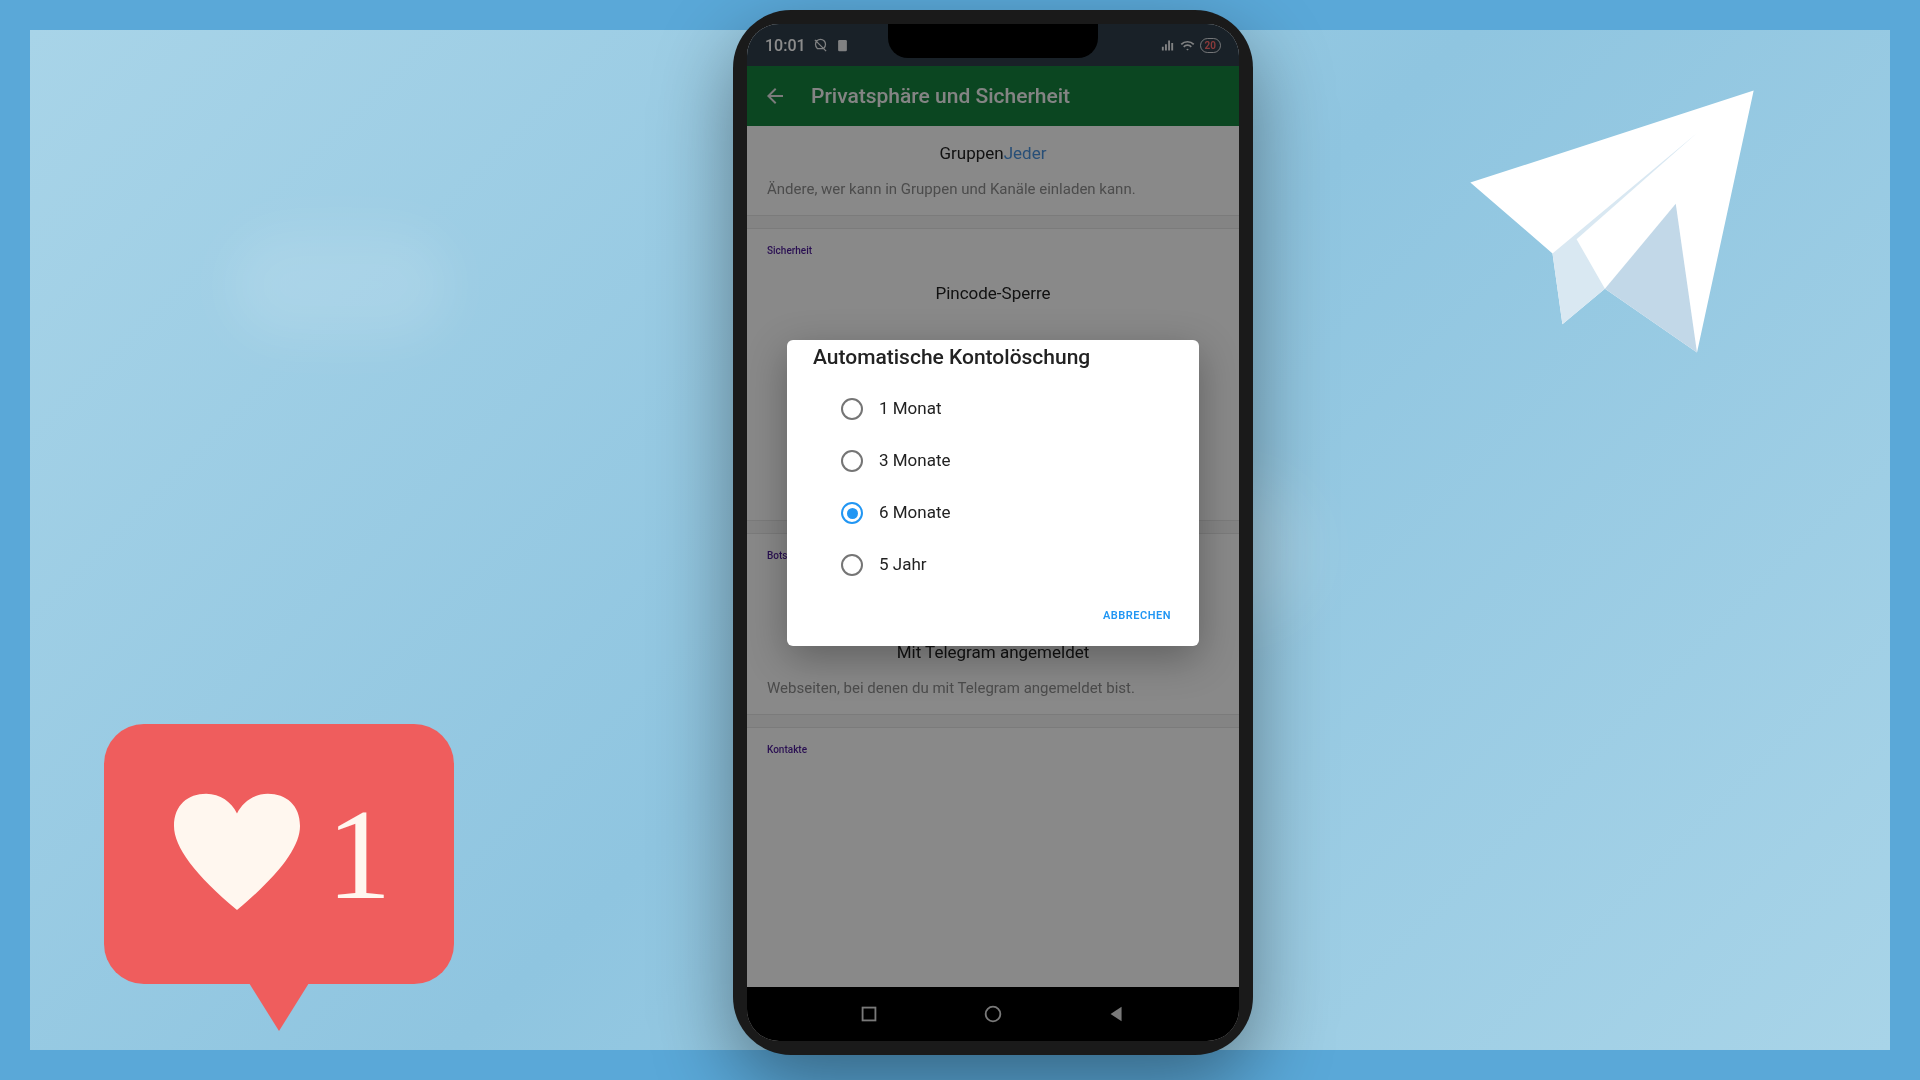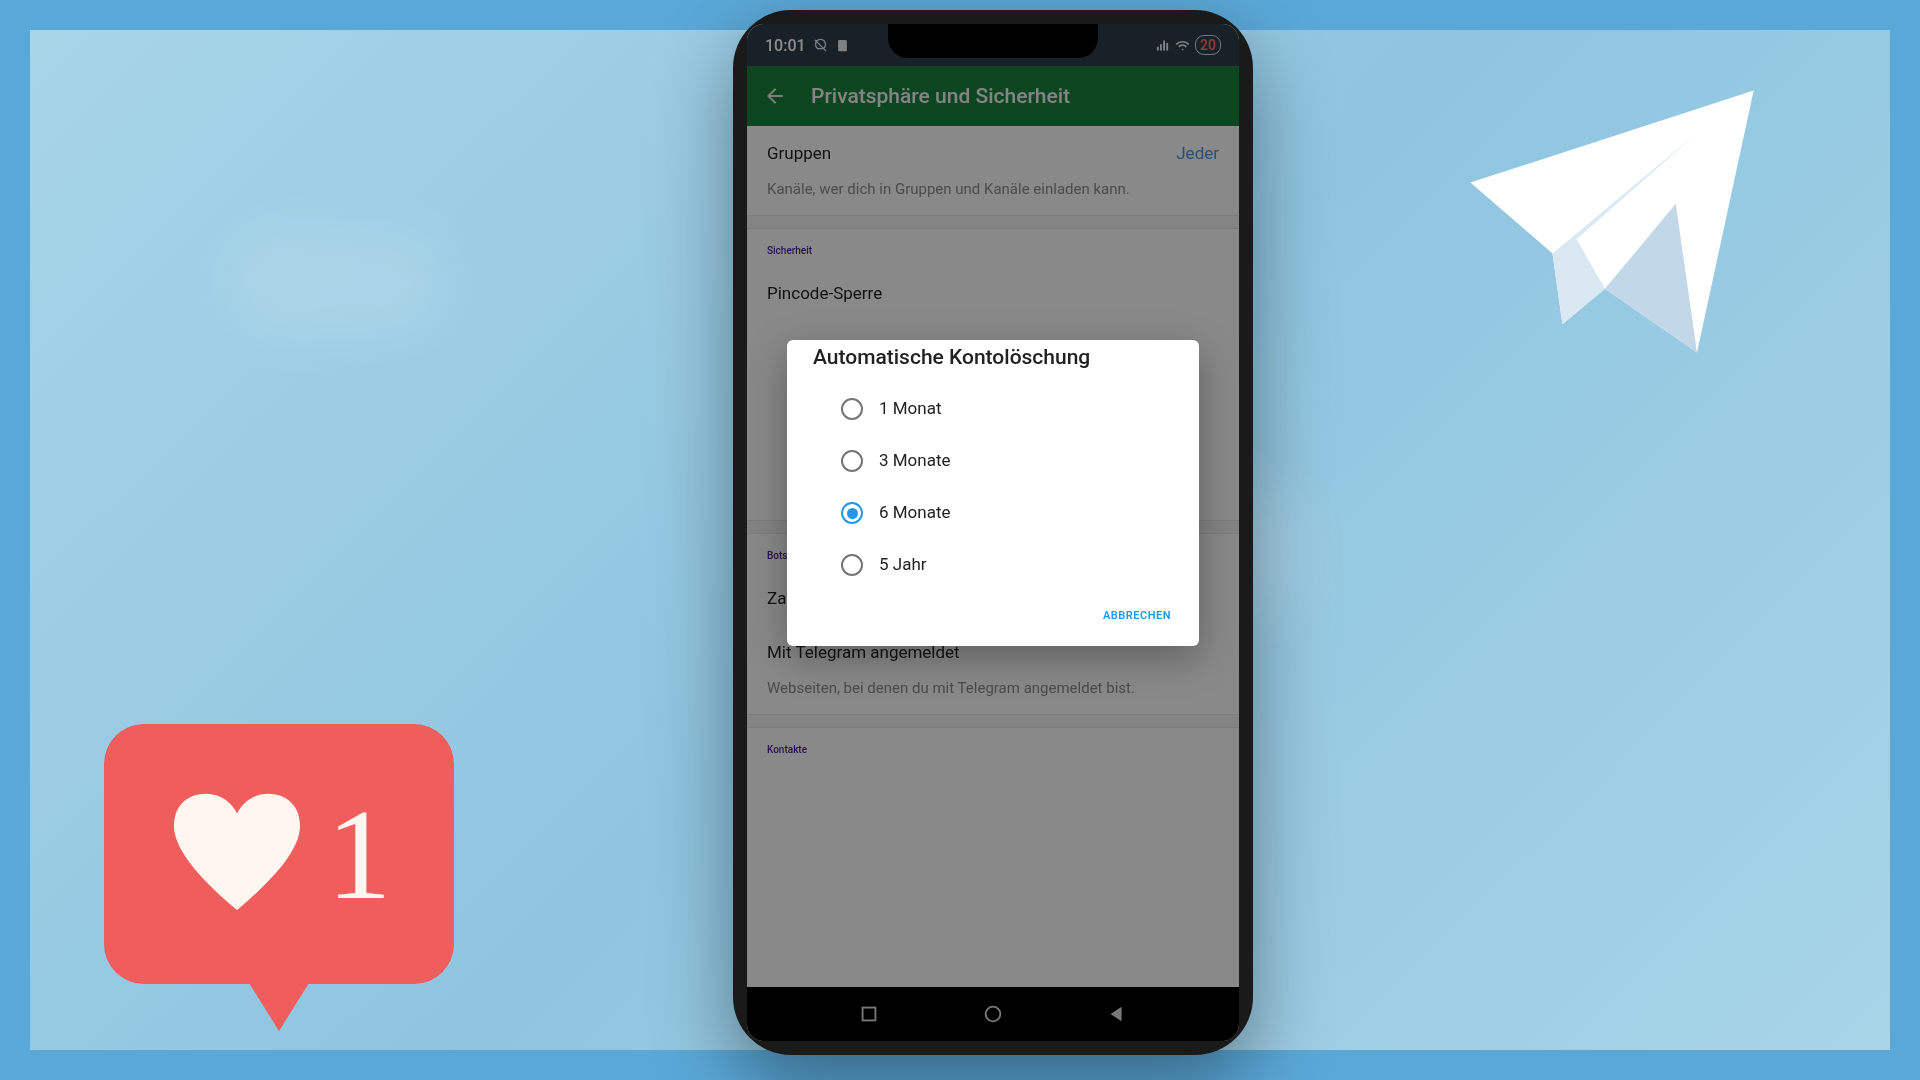--- a/index.html
+++ b/index.html
@@ -4,39 +4,39 @@
 <style>
 * { margin: 0; padding: 0; box-sizing: border-box; font-family: -apple-system, BlinkMacSystemFont, 'Segoe UI', Roboto, sans-serif; }
 body { width: 1920px; height: 1080px; overflow: hidden; }
 .outer-frame { width: 1920px; height: 1080px; background: #5aa8d8; display: flex; align-items: center; justify-content: center; position: relative; }
 .inner-bg { position: absolute; top: 30px; left: 30px; right: 30px; bottom: 30px; background: linear-gradient(135deg, #a8d4e8 0%, #8fc5e0 50%, #a8d4e8 100%); }
 .cloud1 { position: absolute; width: 280px; height: 140px; background: rgba(255,255,255,0.15); border-radius: 70px; top: 450px; left: 1000px; filter: blur(30px); }
 .cloud2 { position: absolute; width: 220px; height: 110px; background: rgba(255,255,255,0.12); border-radius: 60px; top: 200px; left: 200px; filter: blur(25px); }
 
 
 .phone { position: absolute; left: 733px; top: 10px; width: 520px; height: 1045px; background: #1a1a1a; border-radius: 58px; padding: 14px; box-shadow: 0 30px 80px rgba(0,0,0,0.4); z-index: 10; }
-.phone-inner { width: 100%; height: 100%; background: #000; border-radius: 17px; overflow: hidden; position: relative; }
+.phone-inner { width: 100%; height: 100%; background: #000; border-radius: 32px; overflow: hidden; position: relative; }
 .notch { position: absolute; top: 0; left: 50%; transform: translateX(-50%); width: 210px; height: 34px; background: #000; border-radius: 0 0 20px 20px; z-index: 100; }
 .screen { width: 100%; height: 100%; background: #fafafa; position: relative; }
 
 
 .status-bar { height: 42px; background: #2e3d4a; display: flex; align-items: center; justify-content: space-between; padding: 0 18px; color: #fff; font-size: 16px; font-weight: 500; }
 .status-left { display: flex; align-items: center; gap: 7px; }
 .status-right { display: flex; align-items: center; gap: 5px; }
-.battery-pill { display: inline-flex; align-items: center; border: 1.5px solid rgba(255,255,255,0.8); border-radius: 9px; padding: 1px 4px; font-size: 14px; color: #ff6b6b; font-weight: 600; }
+.battery-pill { display: inline-flex; align-items: center; border: 1.5px solid rgba(255,255,255,0.8); border-radius: 9px; padding: 1px 4px; font-size: 10px; color: #ff6b6b; font-weight: 600; }
 .mini-icon { width: 15px; height: 15px; opacity: 0.9; }
 
 
 .app-header { height: 60px; background: #15803d; display: flex; align-items: center; padding: 0 16px; color: #fff; }
 .back-arrow { width: 24px; height: 24px; margin-right: 24px; }
 .header-title { font-size: 21px; font-weight: 500; color: #f0f0f0; }
 
 
 .content { background: #fafafa; height: calc(100% - 102px - 54px); overflow: hidden; }
-.row { padding: 17px 20px; display: flex; justify-content: space-between; align-items: center; font-size: 17px; color: #222; }
+.row { padding: 17px 20px; display: flex; justify-content: center; align-items: center; font-size: 17px; color: #222; }
 .row-value { color: #4a90d9; }
 .hint { padding: 0 20px 17px 20px; font-size: 15px; color: #8a8a8a; }
 .section-divider { height: 14px; background: #f0f0f0; border-top: 1px solid #e0e0e0; border-bottom: 1px solid #e0e0e0; }
 .section-header { padding: 16px 20px 10px 20px; font-size: 10px; color: #4c1d95; font-weight: 500; }
 
 
 .nav-bar { position: absolute; bottom: 0; left: 0; right: 0; height: 54px; background: #000; display: flex; align-items: center; justify-content: space-around; padding: 0 60px; }
 .nav-btn { width: 22px; height: 22px; }
 
 
@@ -118,21 +118,21 @@
               <path d="M20 11H7.8l5.6-5.6L12 4l-8 8 8 8 1.4-1.4L7.8 13H20v-2z" fill="#e0e0e0"></path>
             </svg>
           <span class="header-title">Privatsphäre und Sicherheit</span>
         </div>
 
         <div class="content">
           <div class="row">
             <span>Gruppen</span>
             <span class="row-value">Jeder</span>
           </div>
-          <div class="hint">Kanäle, wer dich in Gruppen und Kanäle einladen kann.</div>
+          <div class="hint">Ändere, wer kann in Gruppen und Kanäle einladen kann.</div>
           <div class="section-divider"></div>
           <div class="section-header">Sicherheit</div>
           <div class="row">
             <span>Pincode-Sperre</span>
           </div>
           <div class="row" style="height:50px;"></div>
           <div class="row" style="height:50px;"></div>
           <div class="row" style="height:50px;"></div>
           <div class="row" style="height:50px;"></div>
           <div class="section-divider"></div>

